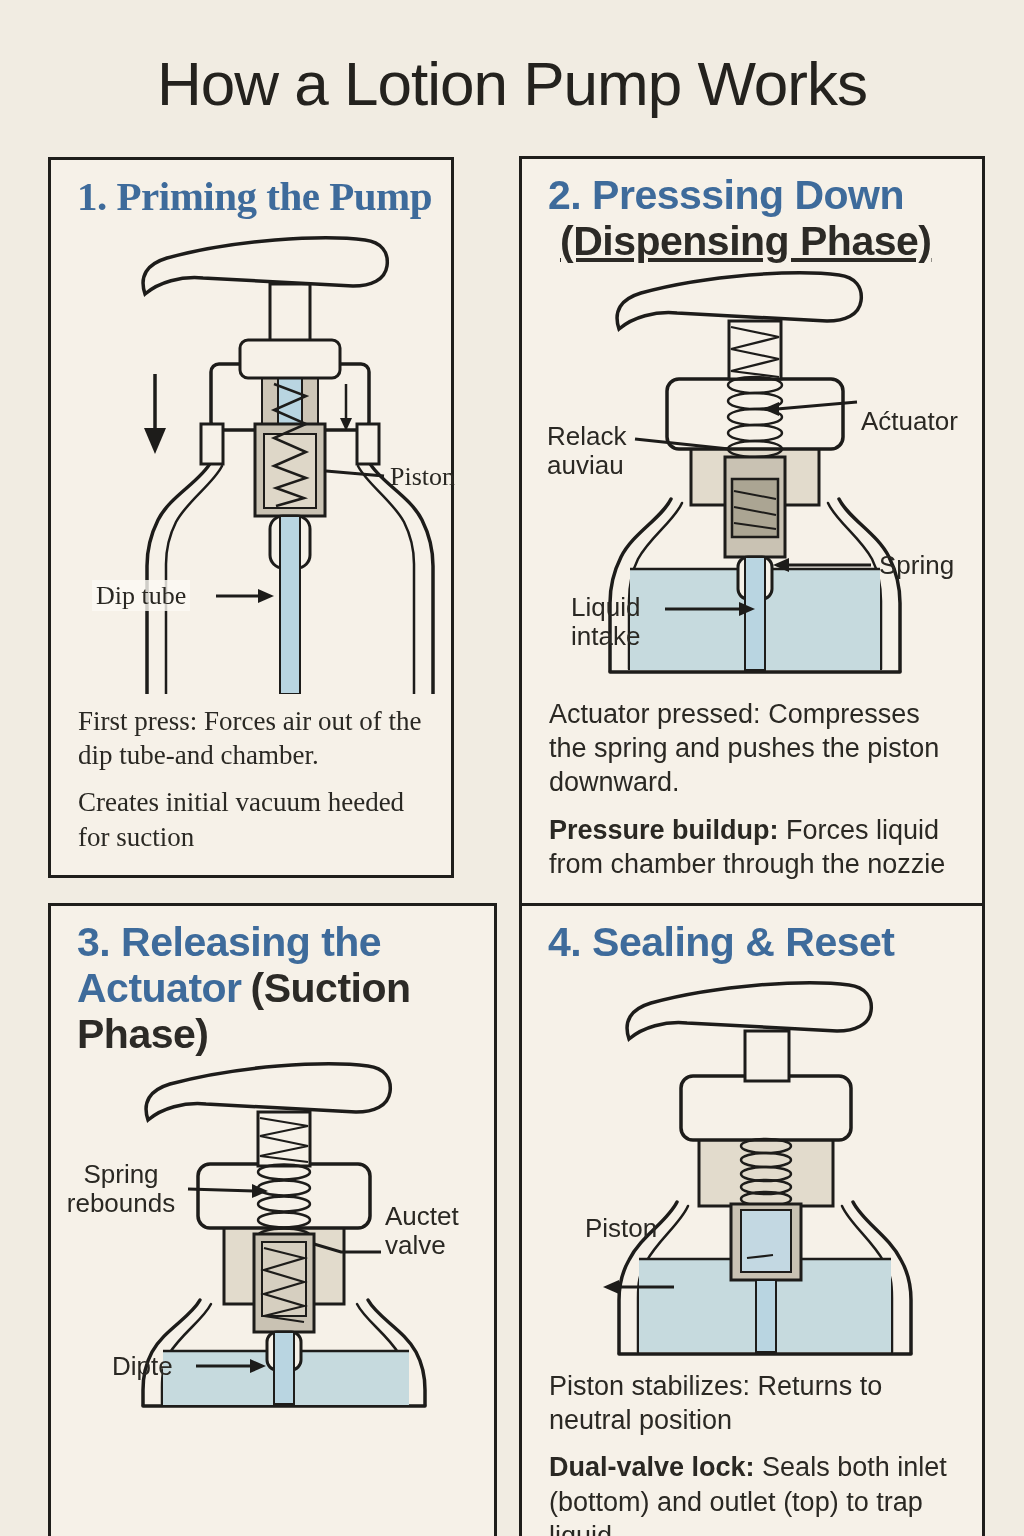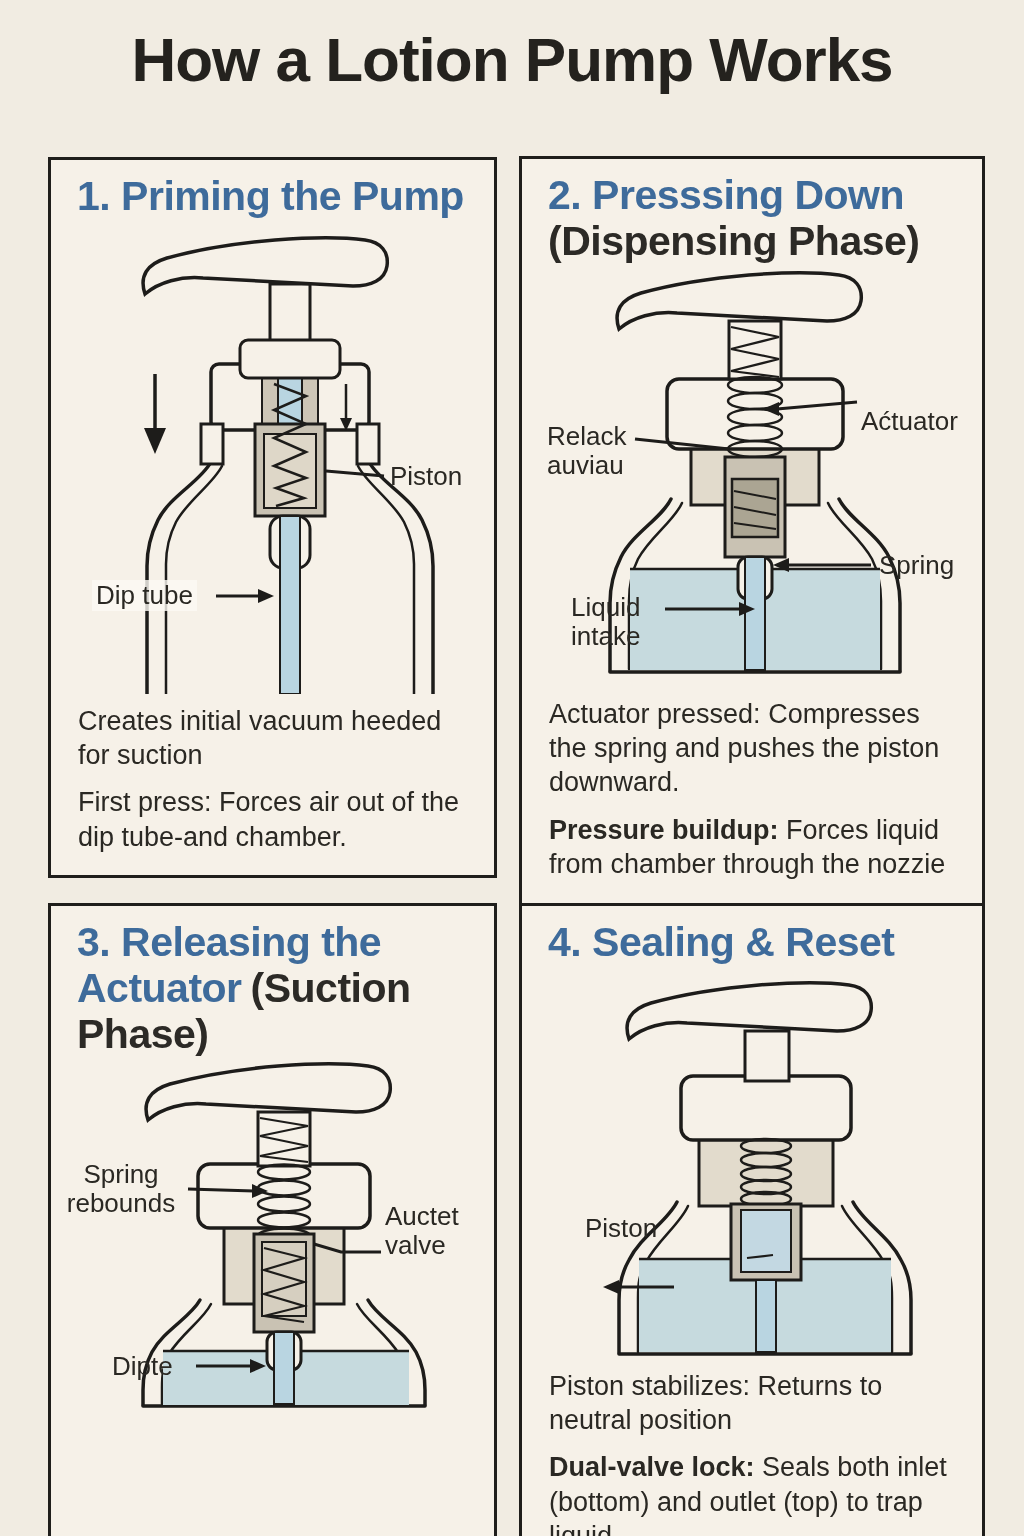--- a/index.html
+++ b/index.html
@@ -4,37 +4,37 @@
 <style>
   html,body{margin:0;padding:0;}
   body{
     width:1024px;height:1536px;overflow:hidden;position:relative;
     background:#f1ece2;
     font-family:"Liberation Sans", sans-serif;
     color:#2a2823;
   }
   .page{position:relative;width:1024px;height:1536px;overflow:hidden;}
   .title{
-    margin:0;padding-top:24px;text-align:center;
-    font-size:62px;font-weight:700;color:#24221e;letter-spacing:-1px;
+    margin:0;padding-top:48px;text-align:center;
+    font-size:62px;font-weight:400;color:#24221e;letter-spacing:-1px;
   }
   .panel{
     position:absolute;background:#f6f1e8;border:3px solid #1f1e1b;
     box-sizing:border-box;
   }
-  .panel.p1{left:48px;top:157px;width:449px;height:721px;}
+  .panel.p1{left:48px;top:157px;width:406px;height:721px;font-family:Liberation Serif, serif;}
   .panel.p2{left:519px;top:156px;width:466px;height:886px;}
   .panel.p3{left:48px;top:903px;width:449px;height:700px;}
   .panel.p4{left:519px;top:903px;width:466px;height:700px;}
   .ph{
     margin:14px 0 0 26px;font-size:41px;line-height:1.12;font-weight:700;
     color:#3e6b9b;letter-spacing:-0.5px;
   }
   .hparen{color:#2c2a26;margin-left:9px;}
-  .hparen.block{display:block;margin-left:0;}
+  .hparen.block{display:block;margin-left:12px;text-decoration:underline;}
   .diagram{position:relative;width:450px;margin-left:-3px;}
   .d1{height:470px;margin-top:4px;}
   .d2{height:420px;margin-top:2px;}
   .d3{height:350px;margin-top:2px;}
   .d4{height:385px;margin-top:8px;}
   .diagram svg{position:absolute;left:0;top:0;}
   .dlabel{
     position:absolute;font-size:26px;line-height:1.12;color:#2a2823;
     white-space:normal;
   }
@@ -101,22 +101,22 @@
         <line x1="336" y1="252" x2="278" y2="247" stroke="#1d1c1a" stroke-width="3"></line>
         <g stroke="#1d1c1a" fill="#1d1c1a">
           <line x1="168" y1="372" x2="212" y2="372" stroke-width="3"></line>
           <polygon points="210,365 210,379 226,372" stroke="none"></polygon>
         </g>
       </svg>
       <div class="dlabel" style="left:342px;top:238px;">Piston</div>
       <div class="dlabel boxed" style="left:44px;top:356px;">Dip tube</div>
     </div>
     <div class="desc">
+      <p><span class="lead">First press:</span><span> Forces air out of the dip tube-and chamber.</span></p>
       <p><span class="lead"></span><span>Creates initial vacuum heeded for suction</span></p>
-      <p><span class="lead">First press:</span><span> Forces air out of the dip tube-and chamber.</span></p>
     </div>
   </section>
 
   <section class="panel p2">
     <h2 class="ph"><span>2. Presssing Down</span><span class="hparen block">(Dispensing Phase)</span></h2>
     <div class="diagram d2">
       <svg width="450" height="420" viewBox="0 0 450 420">
 
         <g fill="none" stroke="#1d1c1a" stroke-linecap="round">
           <path d="M152,232 C142,252 114,266 102,290 C94,306 91,320 91,336 L91,404" stroke-width="3.5"></path>

